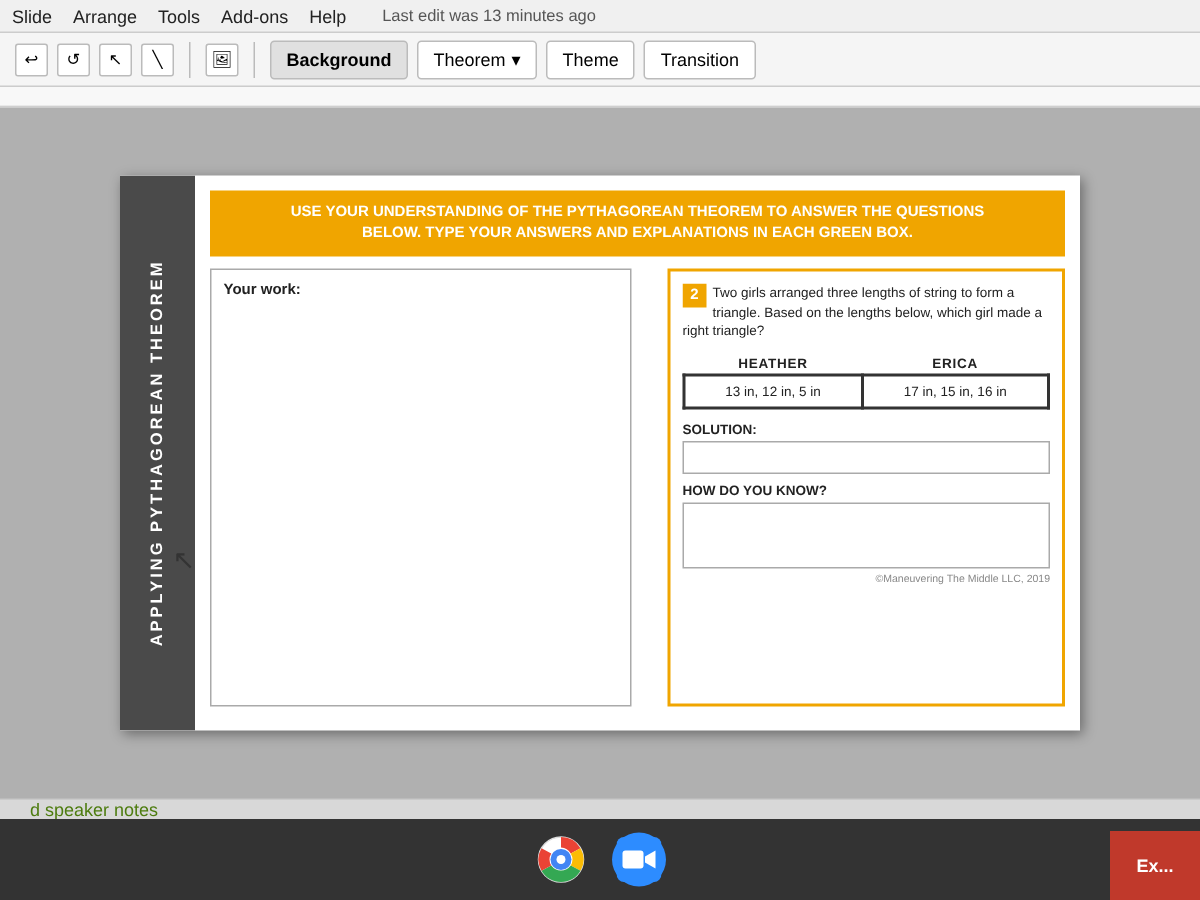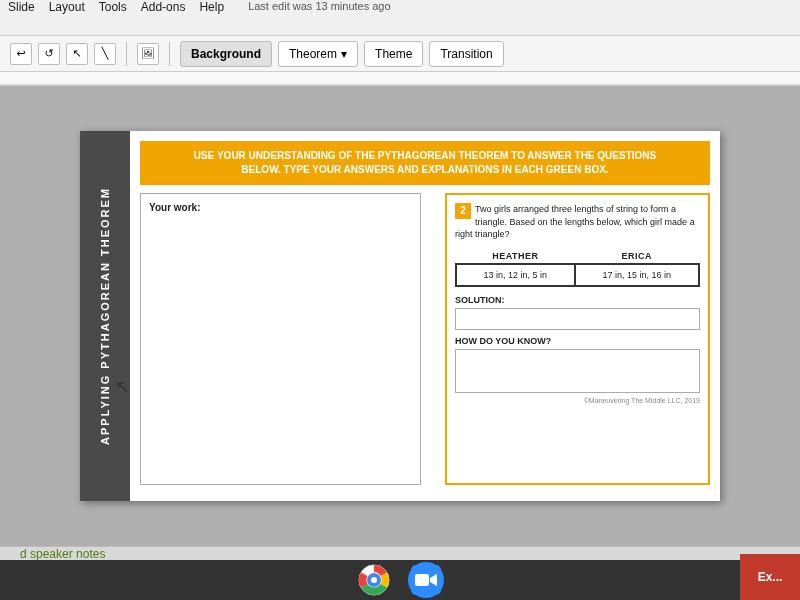--- a/index.html
+++ b/index.html
@@ -8,23 +8,23 @@
       height: 600px;
       background: #d0d0d0;
       font-family: Arial, sans-serif;
       overflow: hidden;
       position: relative;
     }
 
     
     .menu-bar {
       background: #f0f0f0;
-      height: 36px;
-      display: flex;
-      align-items: flex-start;
+      height: 22px;
+      display: flex;
+      align-items: center;
       padding: 0 8px;
       gap: 14px;
       border-bottom: 1px solid #ccc;
       font-size: 12px;
       color: #222;
     }
     .menu-bar span { cursor: pointer; }
     .menu-bar .last-edit { margin-left: 10px; color: #555; font-size: 11px; }
 
     
@@ -241,21 +241,21 @@
       padding: 0 20px;
       font-size: 12px;
       color: #4d7c0f;
       border-top: 1px solid #bbb;
     }
 
     
     .taskbar {
       position: absolute;
       bottom: 0; left: 0; right: 0;
-      height: 40px;
+      height: 54px;
       background: #333;
       display: flex;
       align-items: center;
       justify-content: center;
       gap: 16px;
     }
     .taskbar-icon {
       width: 36px; height: 36px;
       border-radius: 50%;
       display: flex; align-items: center; justify-content: center;
@@ -283,21 +283,21 @@
       font-size: 18px;
       color: #333;
       pointer-events: none;
     }
   </style>
 </head>
 <body>
 
 <div class="menu-bar">
   <span>Slide</span>
-  <span>Layout</span>
+  <span>Arrange</span>
   <span>Tools</span>
   <span>Add-ons</span>
   <span>Help</span>
   <span class="last-edit">Last edit was 13 minutes ago</span>
 </div>
 
 <div class="toolbar">
   <div class="toolbar-icon">↩</div>
   <div class="toolbar-icon">↺</div>
   <div class="toolbar-icon">↖</div>

